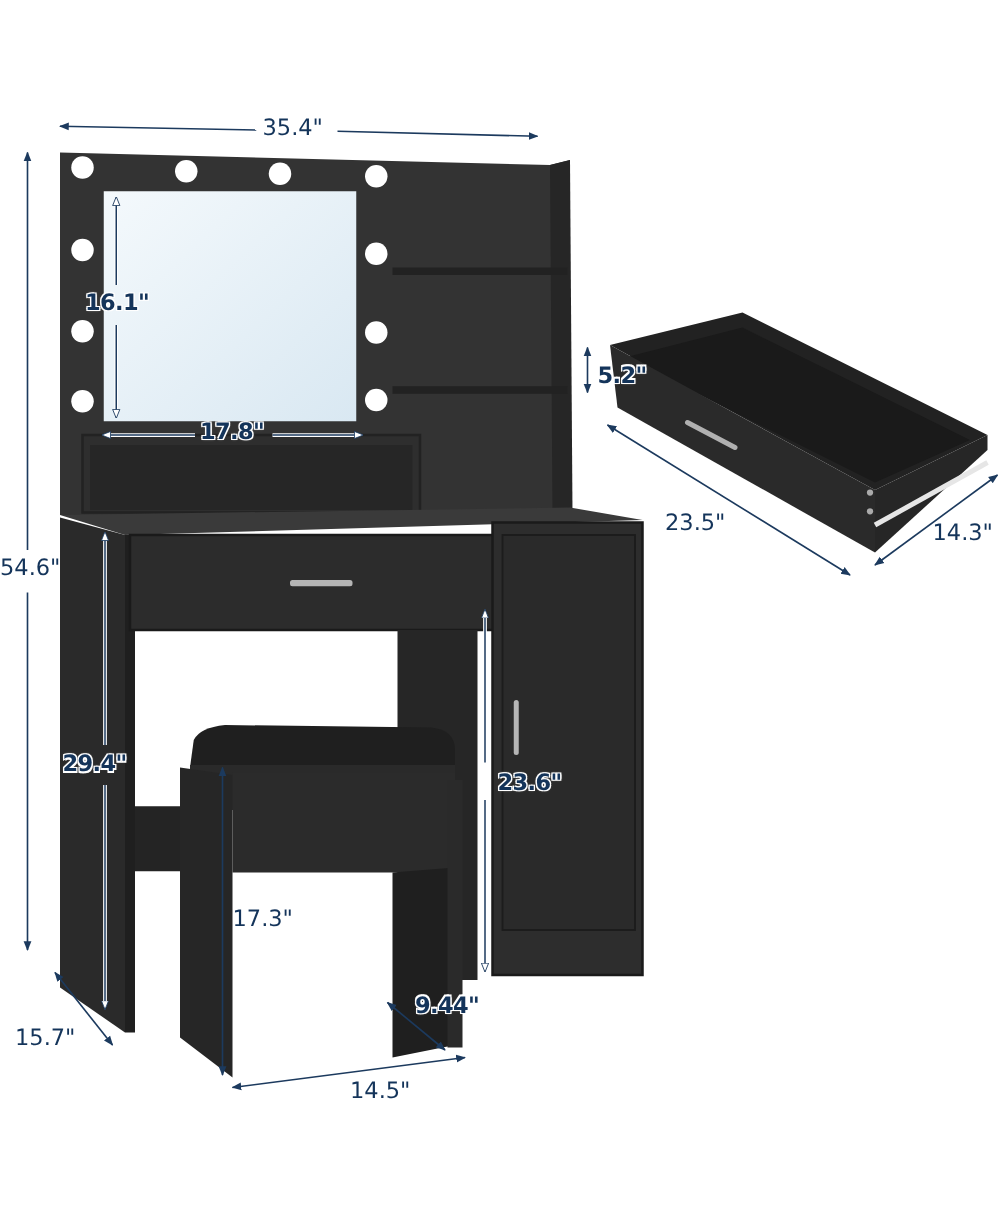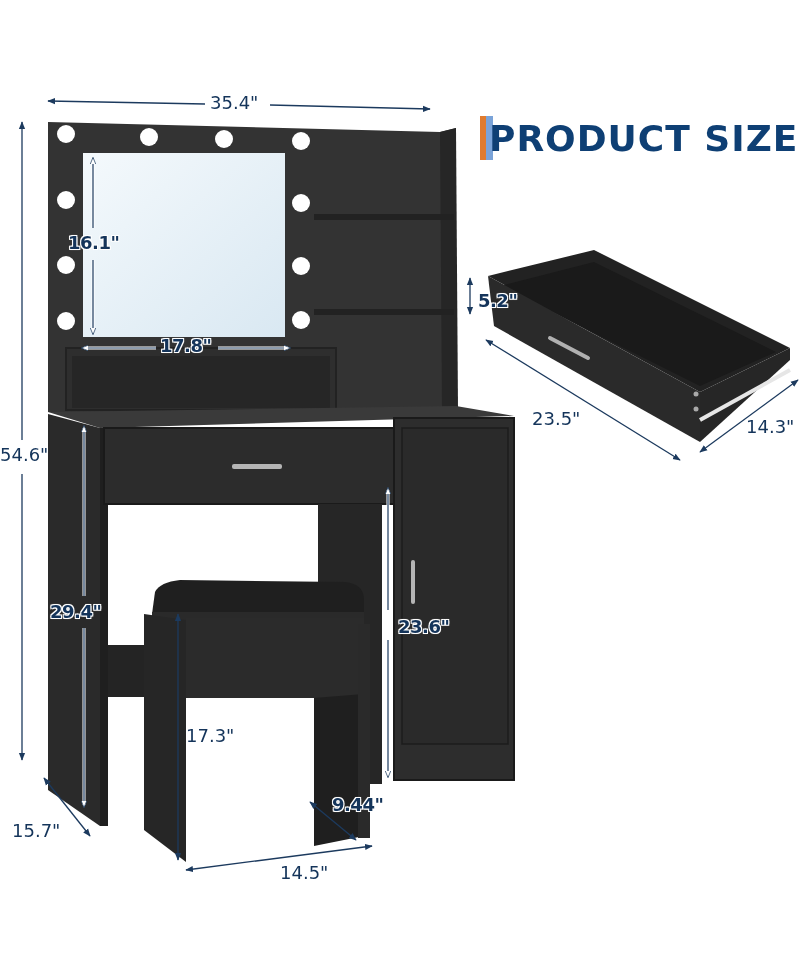--- a/index.html
+++ b/index.html
@@ -127,25 +127,20 @@
         <line x1="93" y1="260" x2="93" y2="334" marker-end="url(#arrw)"></line>
       <line x1="82" y1="348" x2="156" y2="348" marker-start="url(#arrw)"></line>
         <line x1="218" y1="348" x2="290" y2="348" marker-end="url(#arrw)"></line>
       <line x1="84" y1="426" x2="84" y2="596" marker-start="url(#arrw)"></line>
         <line x1="84" y1="628" x2="84" y2="807" marker-end="url(#arrw)"></line>
       <line x1="388" y1="488" x2="388" y2="610" marker-start="url(#arrw)"></line>
         <line x1="388" y1="640" x2="388" y2="777" marker-end="url(#arrw)"></line>
     </g>
   </svg>
 
-  <div class="title">
-    <span class="bar-o"></span>
-    <span class="bar-b"></span>
-    <span class="txt">PRODUCT SIZE</span>
-  </div>
 
   <span class="lbl" style="left:210px;top:94px;">35.4"</span>
   <span class="lbl" style="left:0px;top:446px;">54.6"</span>
   <span class="lbl outline" style="left:68px;top:234px;">16.1"</span>
   <span class="lbl outline" style="left:160px;top:337px;">17.8"</span>
   <span class="lbl outline" style="left:50px;top:603px;">29.4"</span>
   <span class="lbl outline" style="left:398px;top:618px;">23.6"</span>
   <span class="lbl" style="left:12px;top:822px;">15.7"</span>
 
   <span class="lbl" style="left:186px;top:727px;">17.3"</span>

